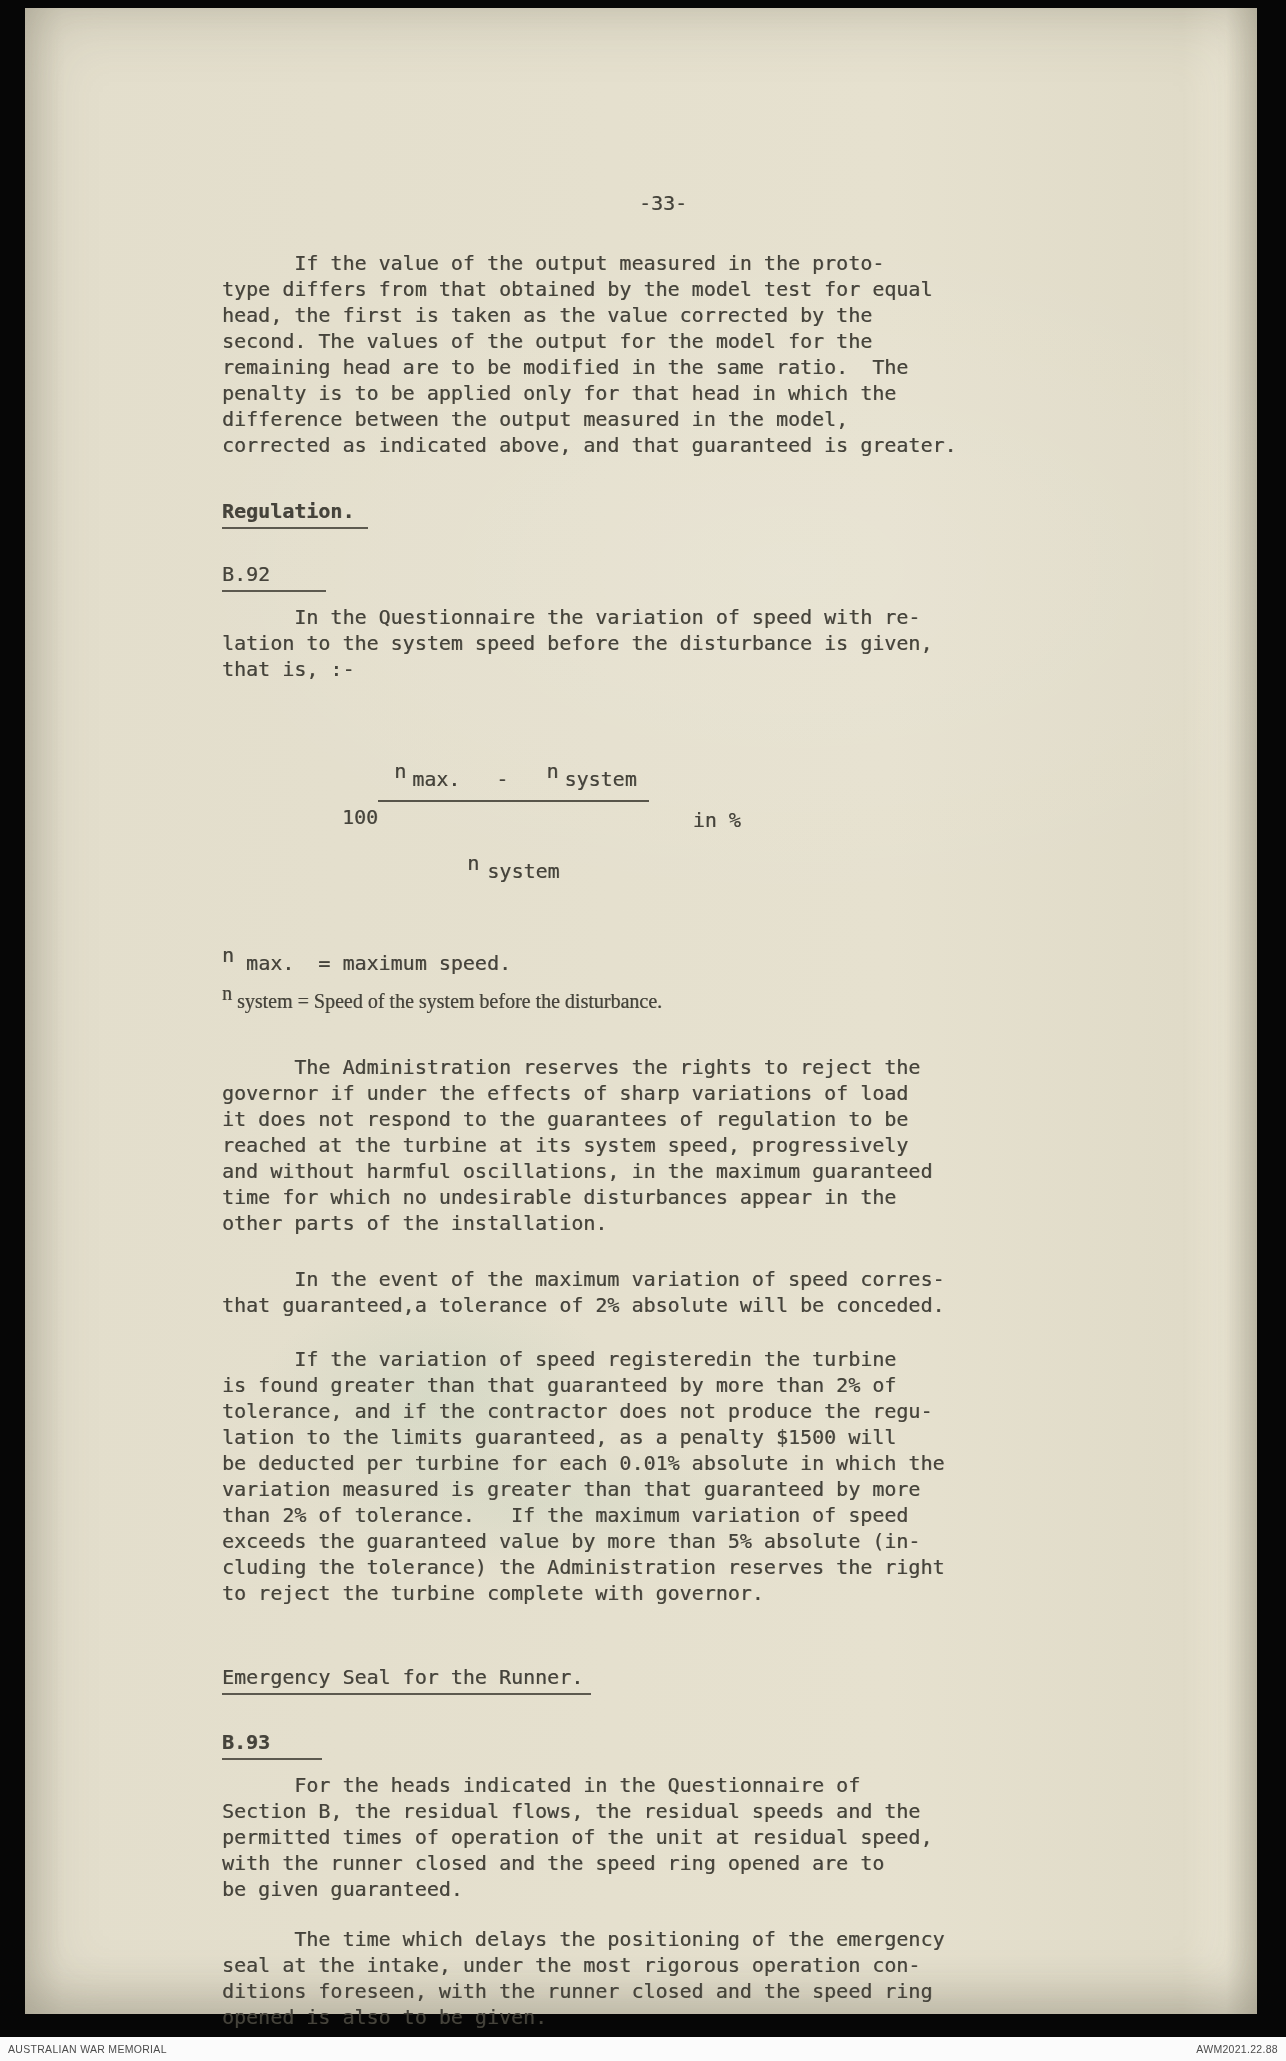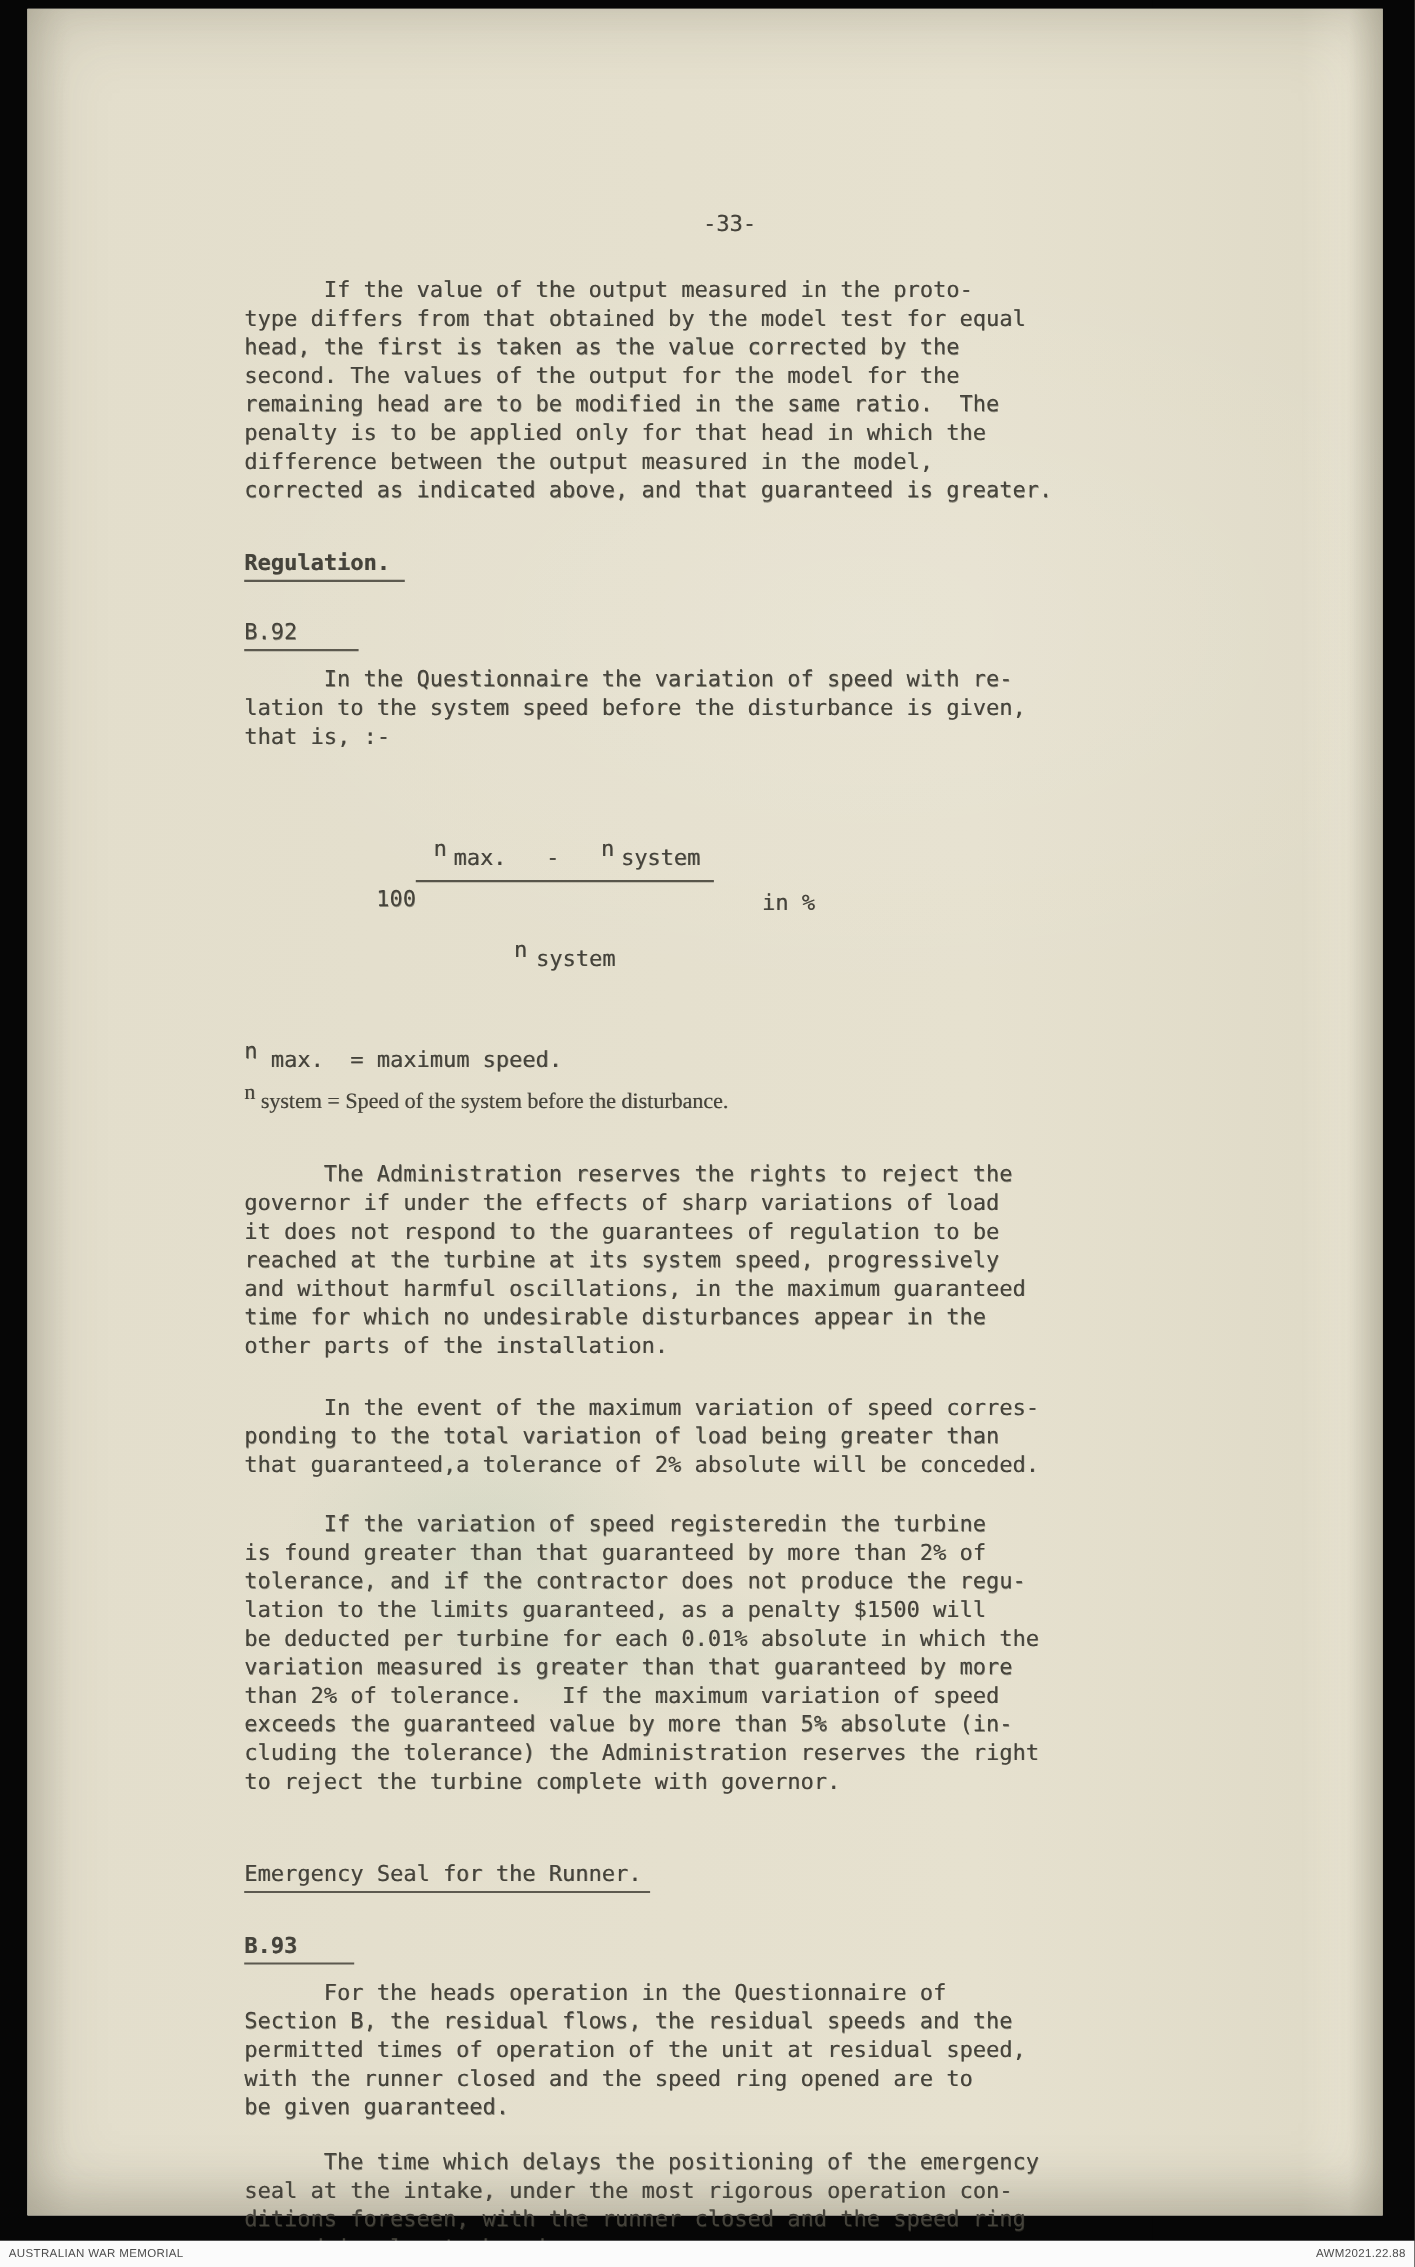--- a/index.html
+++ b/index.html
@@ -102,21 +102,20 @@
         <div class="line">governor if under the effects of sharp variations of load</div>
         <div class="line">it does not respond to the guarantees of regulation to be</div>
         <div class="line">reached at the turbine at its system speed, progressively</div>
         <div class="line">and without harmful oscillations, in the maximum guaranteed</div>
         <div class="line">time for which no undesirable disturbances appear in the</div>
         <div class="line">other parts of the installation.</div>
       </div>
 
       <div class="para mb-p4">
         <div class="line">      In the event of the maximum variation of speed corres-</div>
-        <div class="line">ponding to the total variation of load being greater than</div>
         <div class="line">that guaranteed,a tolerance of 2% absolute will be conceded.</div>
       </div>
 
       <div class="para mb-p5">
         <div class="line">      If the variation of speed registeredin the turbine</div>
         <div class="line">is found greater than that guaranteed by more than 2% of</div>
         <div class="line">tolerance, and if the contractor does not produce the regu-</div>
         <div class="line">lation to the limits guaranteed, as a penalty $1500 will</div>
         <div class="line">be deducted per turbine for each 0.01% absolute in which the</div>
         <div class="line">variation measured is greater than that guaranteed by more</div>
@@ -124,21 +123,21 @@
         <div class="line">exceeds the guaranteed value by more than 5% absolute (in-</div>
         <div class="line">cluding the tolerance) the Administration reserves the right</div>
         <div class="line">to reject the turbine complete with governor.</div>
       </div>
 
       <div class="heading mb-em"><span class="uline u-em">Emergency Seal for the Runner.</span></div>
 
       <div class="heading mb-b93"><span class="uline u-b93">B.93</span></div>
 
       <div class="para mb-p6">
-        <div class="line">      For the heads operation in the Questionnaire of</div>
+        <div class="line">      For the heads indicated in the Questionnaire of</div>
         <div class="line">Section B, the residual flows, the residual speeds and the</div>
         <div class="line">permitted times of operation of the unit at residual speed,</div>
         <div class="line">with the runner closed and the speed ring opened are to</div>
         <div class="line">be given guaranteed.</div>
       </div>
 
       <div class="para">
         <div class="line">      The time which delays the positioning of the emergency</div>
         <div class="line">seal at the intake, under the most rigorous operation con-</div>
         <div class="line">ditions foreseen, with the runner closed and the speed ring</div>

